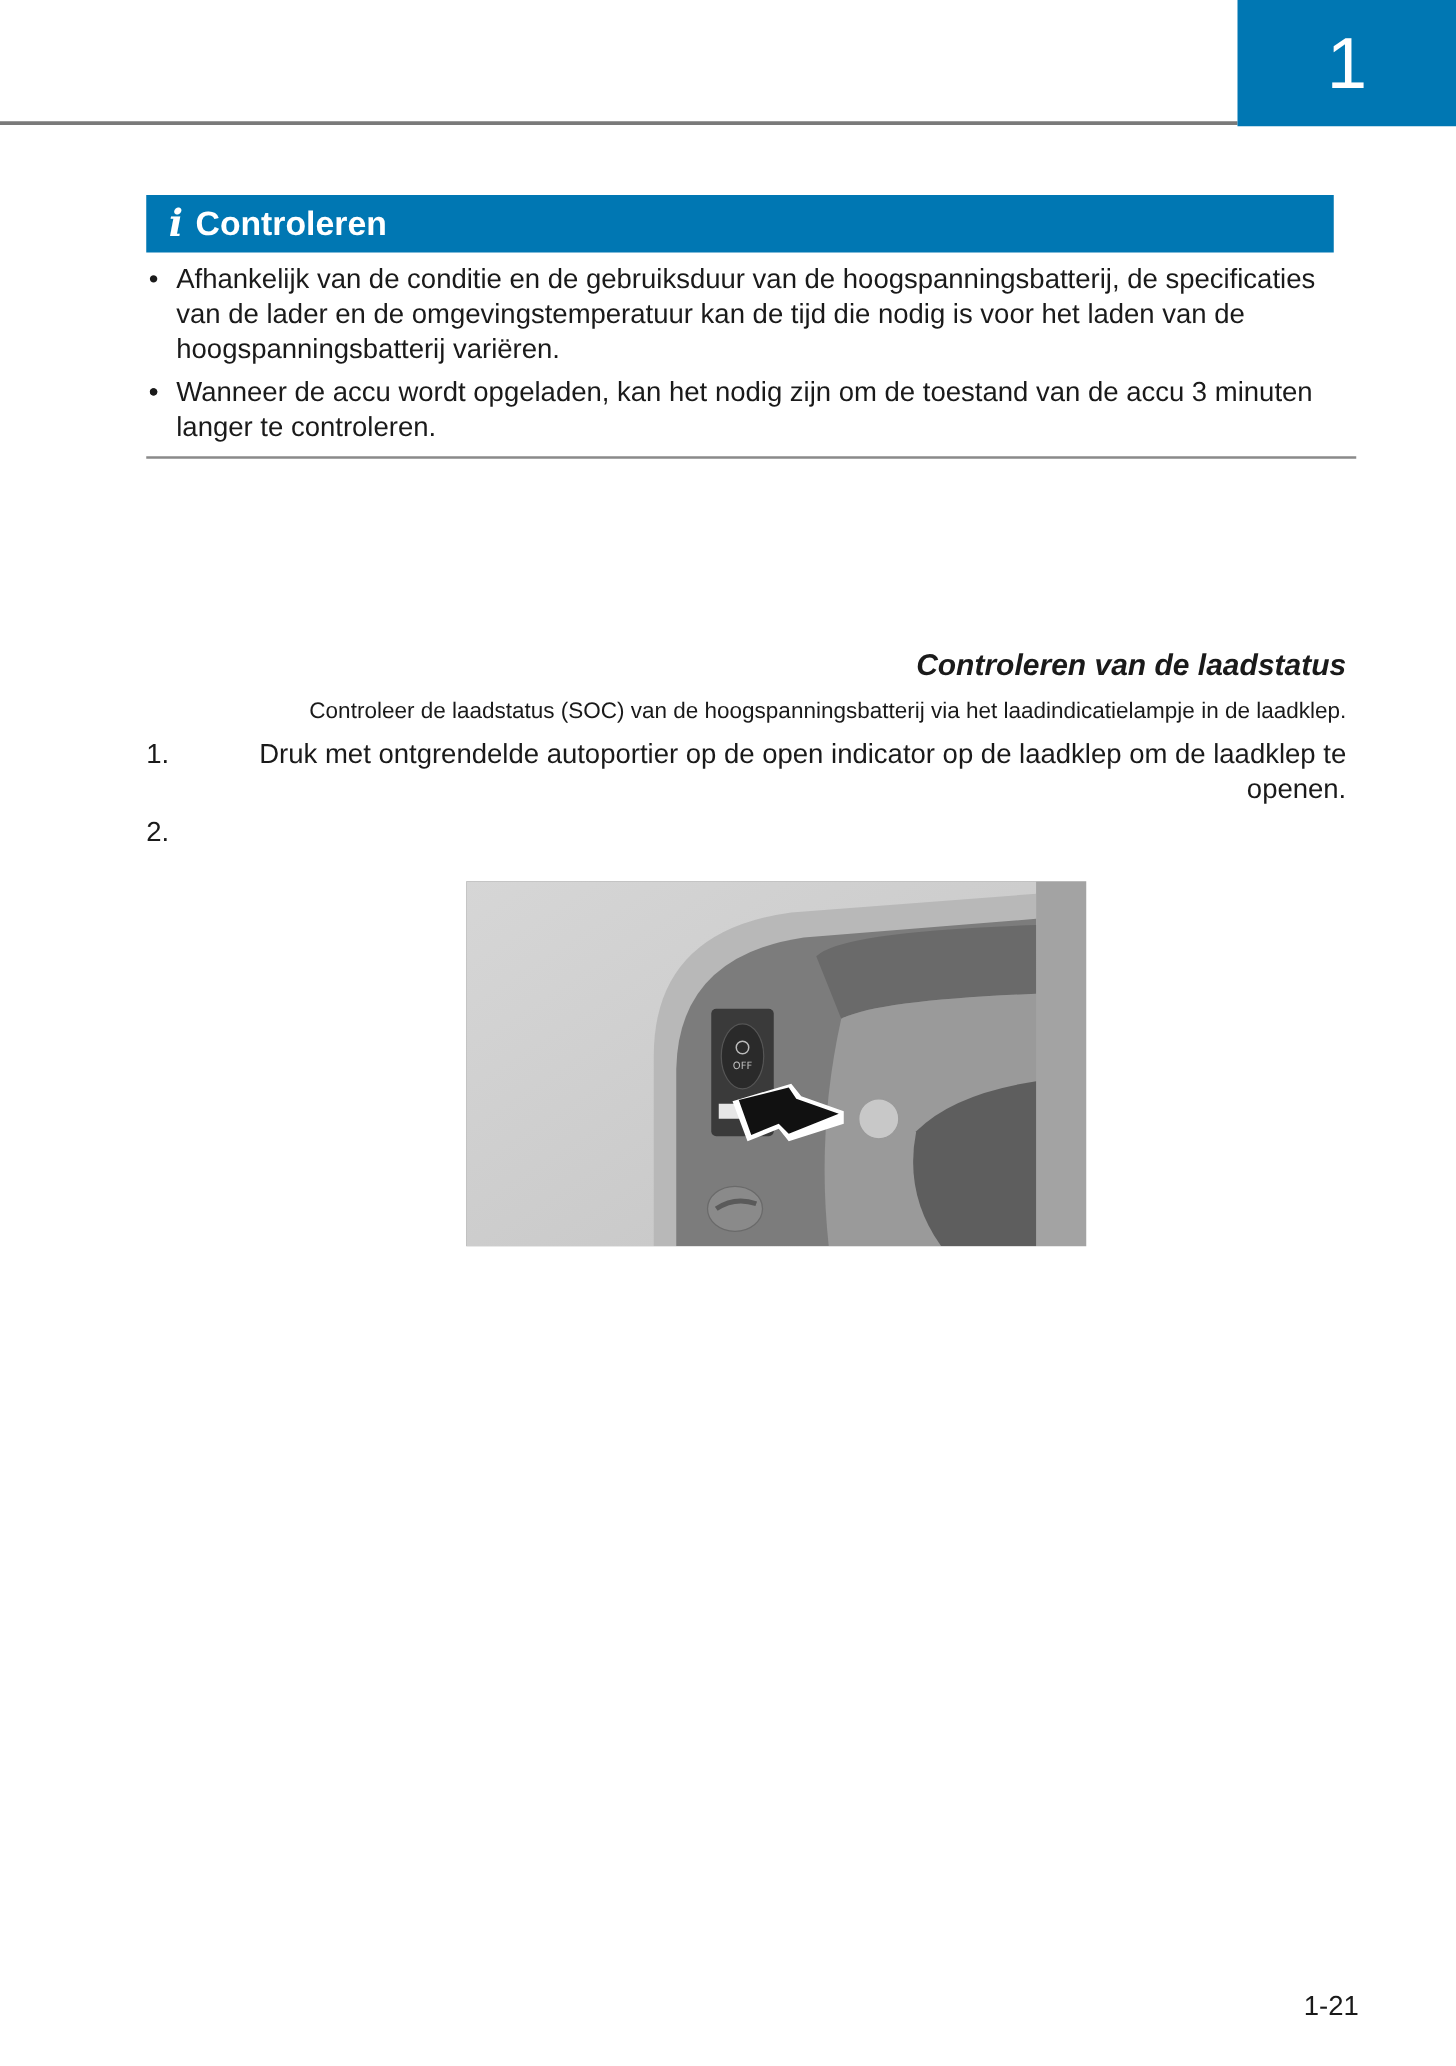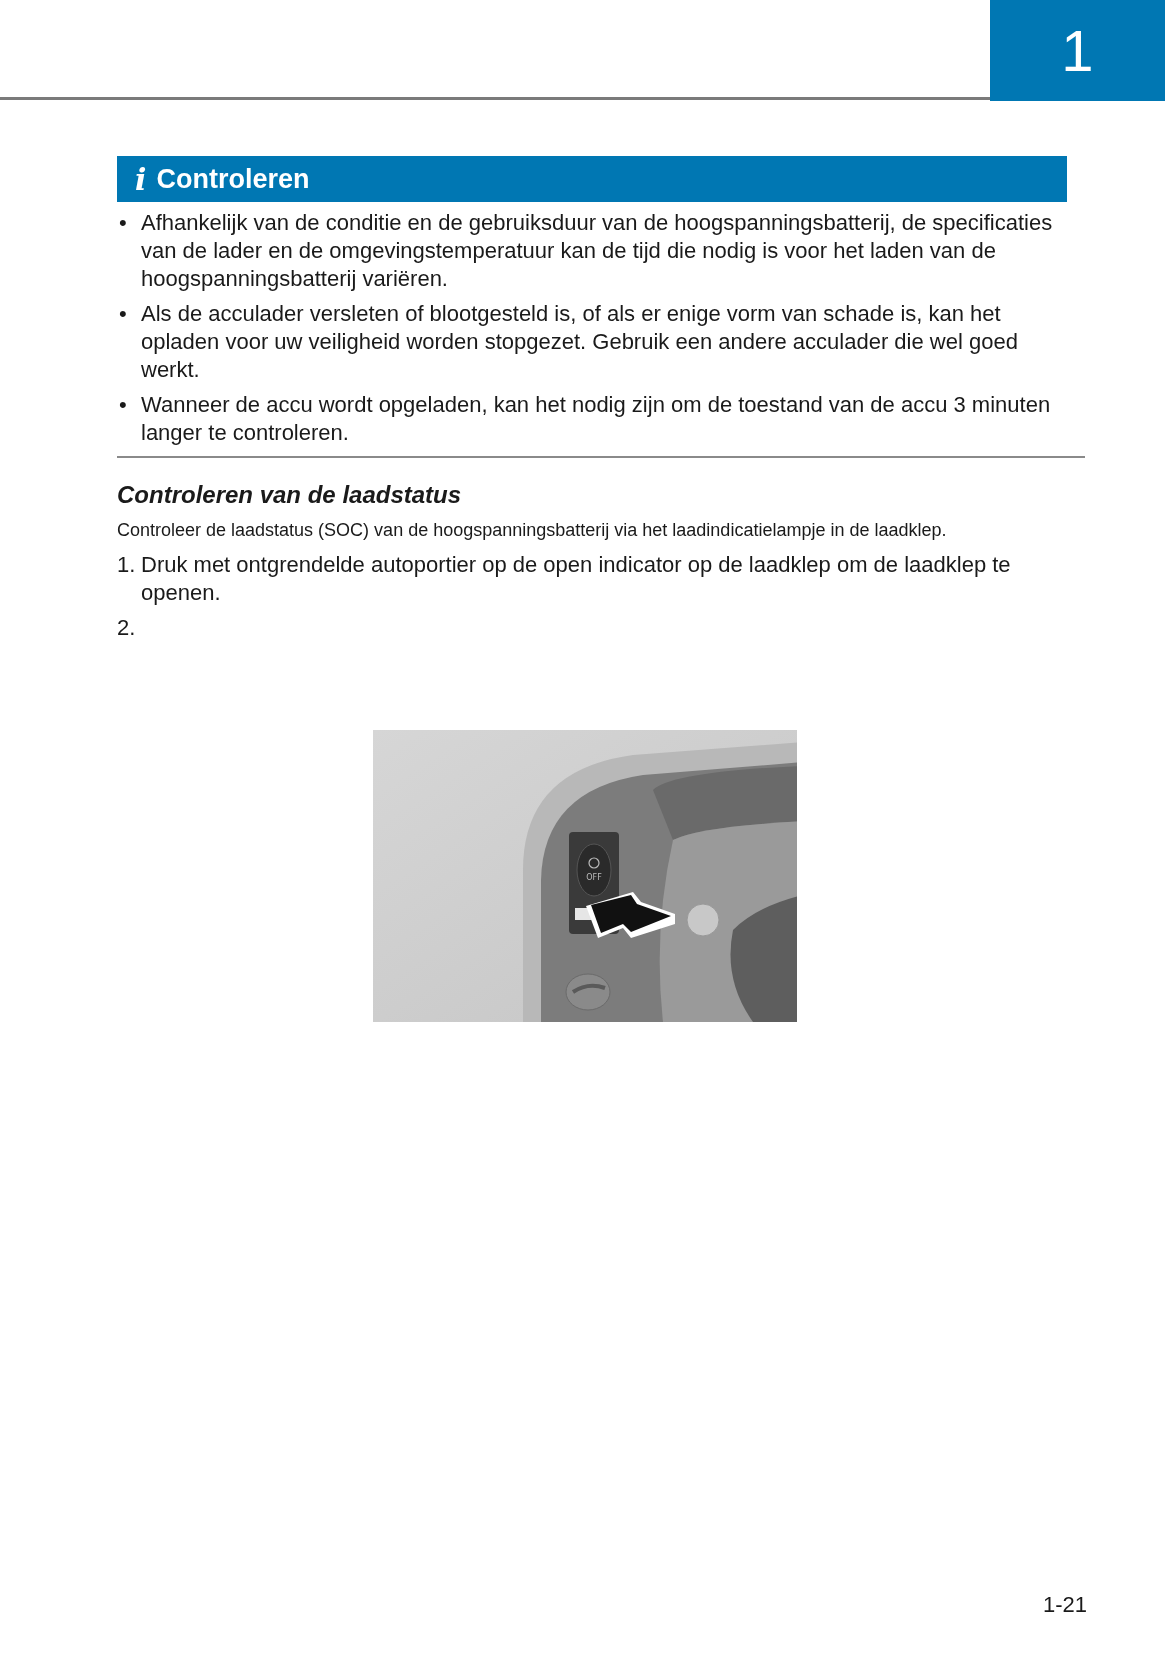--- a/index.html
+++ b/index.html
@@ -11,27 +11,27 @@
                    font-size: 58px; font-weight: 400; }
     .info-box { position: absolute; left: 117px; top: 156px; width: 950px; }
     .info-header { background: #0077b3; height: 46px; display: flex; align-items: center; padding-left: 18px;
                    color: #fff; font-size: 27px; font-weight: 700; }
     .info-icon { font-family: "DejaVu Serif", serif; font-style: italic; font-weight: 700; font-size: 30px;
                  margin-right: 10px; }
     .bullets { list-style: none; margin: 0; padding: 0; margin-top: 7px; }
     .bullets li { position: relative; padding-left: 24px; font-size: 22px; line-height: 28px; margin-bottom: 7px; }
     .bullets li .dot { position: absolute; left: 2px; top: 0; }
     .info-rule { height: 2px; background: #8a8a8a; margin-top: 9px; width: 968px; }
-    .section { position: absolute; left: 117px; top: 480px; width: 960px; }
+    .section { position: absolute; left: 117px; top: 518px; width: 960px; text-align: right; }
     .section-title { font-size: 24px; font-weight: 700; font-style: italic; margin: 0 0 6px 0; line-height: 30px; }
     .para { font-size: 18px; line-height: 28px; margin: 0 0 7px 0; }
     .steps { list-style: none; margin: 0; padding: 0; }
     .steps li { position: relative; padding-left: 24px; font-size: 22px; line-height: 28px; margin-bottom: 7px; }
     .steps li .num { position: absolute; left: 0; top: 0; }
-    .figure { position: absolute; left: 373px; top: 705px; width: 424px; height: 292px; background: #a3a3a3; overflow: hidden; margin-top: 25px; }
+    .figure { position: absolute; left: 373px; top: 705px; width: 496px; height: 292px; background: #a3a3a3; overflow: hidden; }
     .page-number { position: absolute; left: 1043px; top: 1568px; font-size: 22px; color: #1a1a1a; margin-top: 24px; }
   </style>
 </head>
 <body>
 
 <div class="top-rule"></div>
 <div class="chapter-tab">
   <span>1</span>
 </div>
 
@@ -40,21 +40,20 @@
     <span class="info-icon">i</span>
     <span>Controleren</span>
   </div>
   <ul class="bullets">
     <li>
       <span class="dot">•</span>
       <span>Afhankelijk van de conditie en de gebruiksduur van de hoogspanningsbatterij, de specificaties van de lader en de omgevingstemperatuur kan de tijd die nodig is voor het laden van de hoogspanningsbatterij variëren.</span>
     </li>
     <li>
       <span class="dot">•</span>
-      <span>Als de acculader versleten of blootgesteld is, of als er enige vorm van schade is, kan het opladen voor uw veiligheid worden stopgezet. Gebruik een andere acculader die wel goed werkt.</span>
     </li>
     <li>
       <span class="dot">•</span>
       <span>Wanneer de accu wordt opgeladen, kan het nodig zijn om de toestand van de accu 3 minuten langer te controleren.</span>
     </li>
   </ul>
   <div class="info-rule"></div>
 </div>
 
 <div class="section">

